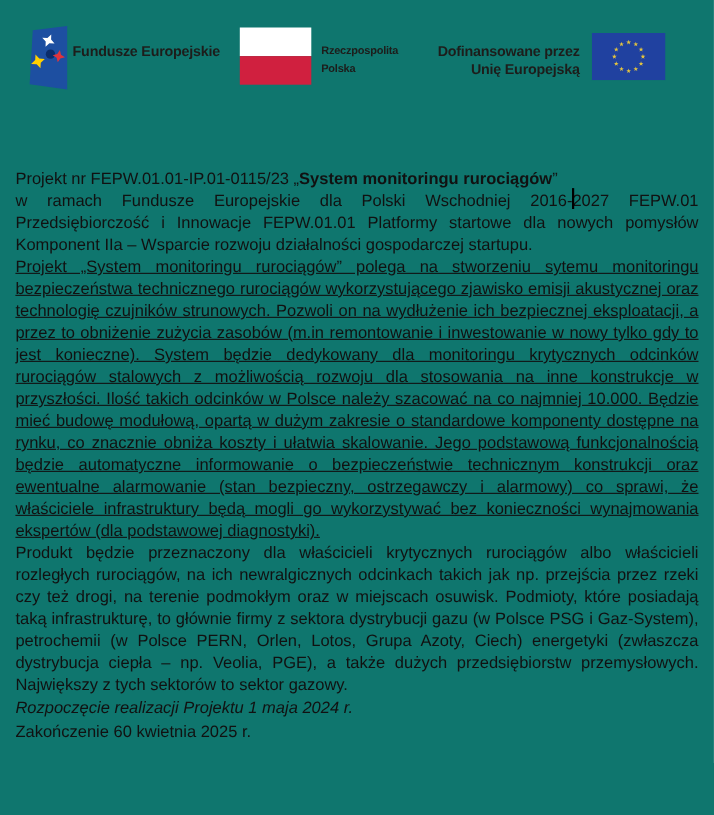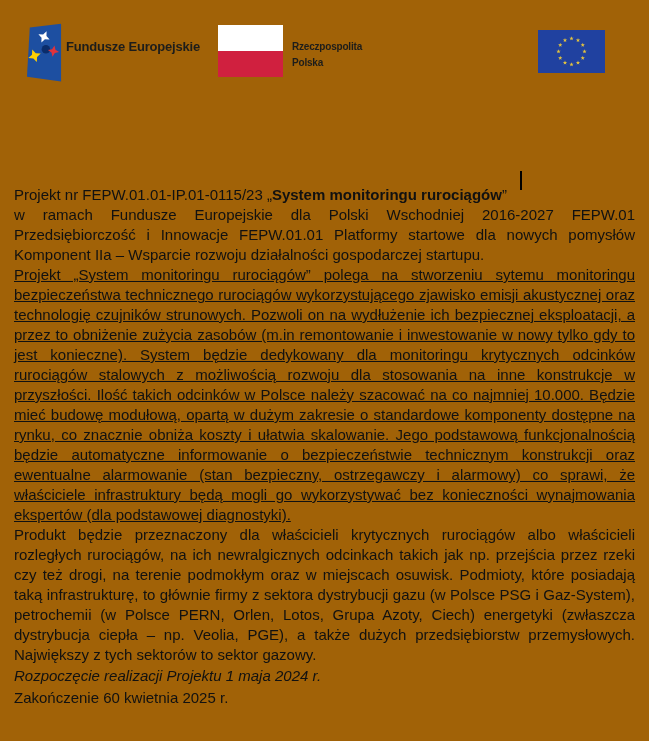--- a/index.html
+++ b/index.html
@@ -1,21 +1,21 @@
 <!DOCTYPE html>
 <html><head>
 <meta charset="utf-8">
 <style>
   * { margin: 0; padding: 0; box-sizing: border-box; }
   html, body { background: #ffffff; }
   .page {
     position: relative;
     width: 649px;
     height: 741px;
-    background: #a16207;
+    background: #0f766e;
     overflow: hidden;
     font-family: "Liberation Sans", "DejaVu Sans", sans-serif;
     color: #1a1a1a;
   }
 
   
   .logo-bar { position: absolute; left: 0; top: 0; width: 100%; height: 110px; }
   .fepw-flag { position: absolute; left: 26px; top: 23px; }
   .fepw-text {
     position: absolute; left: 66px; top: 39px;
@@ -34,21 +34,21 @@
     position: absolute; left: 390px; top: 39px; width: 137px;
     text-align: right;
     font-size: 13px; font-weight: bold; line-height: 16px; color: #1d1d1b;
     letter-spacing: -0.2px;
   }
   .eu-flag { position: absolute; left: 538px; top: 30px; }
 
   
   .doc {
     position: absolute; left: 14px; top: 153px; width: 621px;
-    font-size: 15px; line-height: 20px; color: #111111; margin-top: 32px;
+    font-size: 15px; line-height: 20px; color: #111111;
   }
   .doc p { margin: 0; }
   .just { text-align: justify; }
   .funding { margin-top: 22px; }
   .desc { margin-top: 14px; text-decoration: underline; }
   .dates { margin-top: 9px; font-style: italic; }
   .date-line { line-height: 22px; }
   b { font-weight: bold; }
 
   
@@ -80,20 +80,24 @@
 
     <div class="pl-flag">
       <div class="white-stripe"></div>
       <div class="red-stripe"></div>
     </div>
     <div class="pl-text">
       <div>Rzeczpospolita</div>
       <div>Polska</div>
     </div>
 
+    <div class="eu-text">
+      <div>Dofinansowane przez</div>
+      <div>Unię Europejską</div>
+    </div>
     <svg class="eu-flag" width="67" height="43" viewBox="0 0 67 43" aria-hidden="true">
       <defs>
         <polygon id="eustar" points="0,-2.3 0.54,-0.74 2.19,-0.71 0.88,0.28 1.35,1.86 0,0.92 -1.35,1.86 -0.88,0.28 -2.19,-0.71 -0.54,-0.74"></polygon>
       </defs>
       <rect x="0" y="0" width="67" height="43" fill="#2041a0"></rect>
       <g fill="#e3c33f">
         <use href="#eustar" transform="translate(33.5,8.5)"></use>
         <use href="#eustar" transform="translate(40,10.24)"></use>
         <use href="#eustar" transform="translate(44.76,15)"></use>
         <use href="#eustar" transform="translate(46.5,21.5)"></use>

